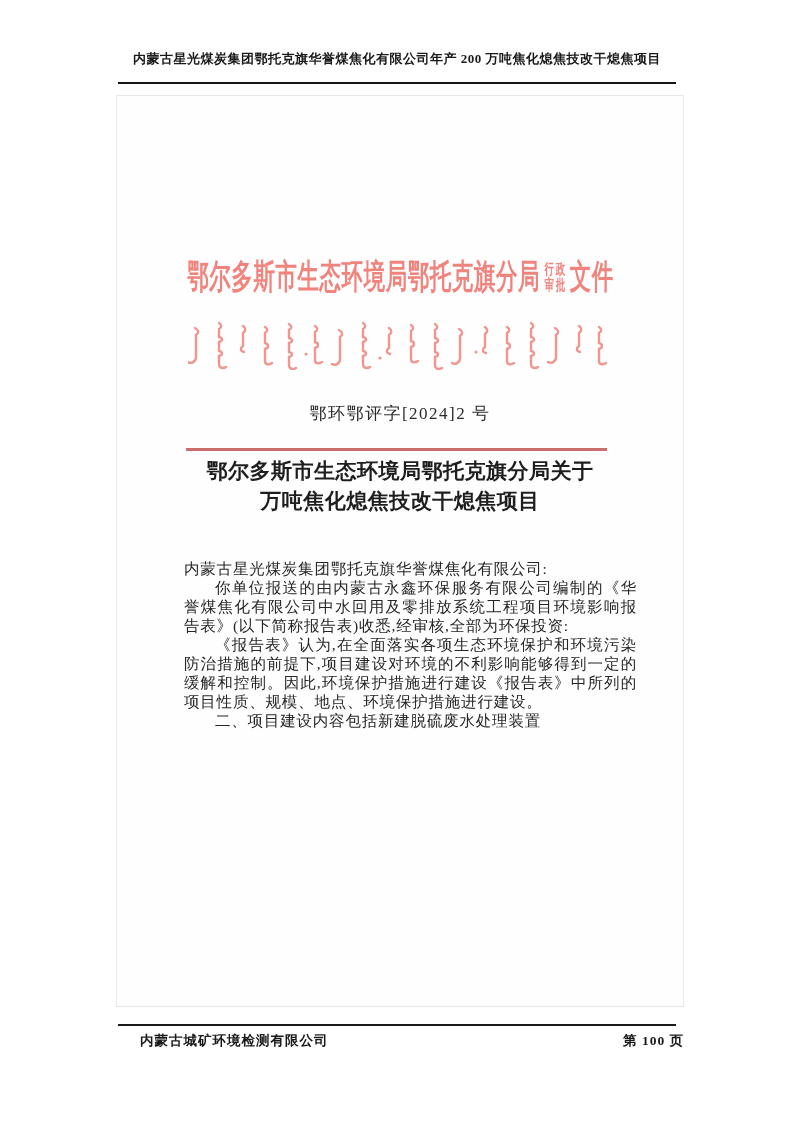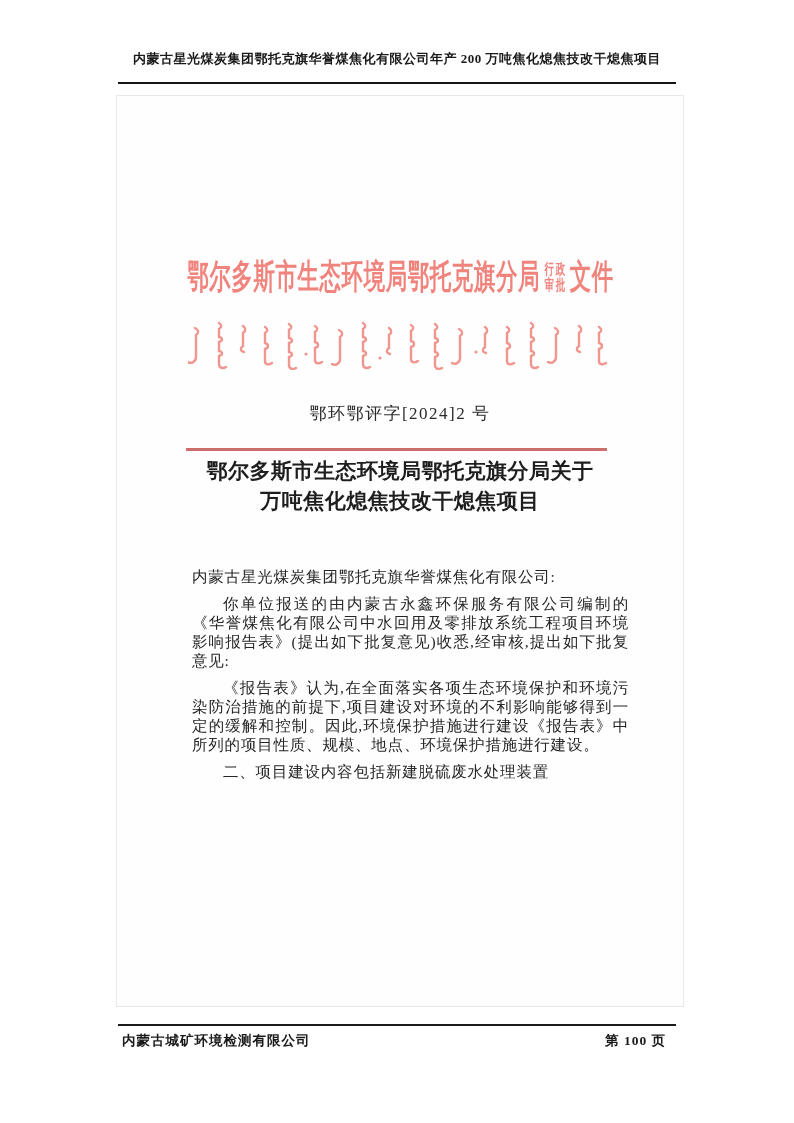--- a/index.html
+++ b/index.html
@@ -68,29 +68,29 @@
     position:absolute;top:361px;left:0;width:100%;
     text-align:center;font-size:21px;font-weight:700;
     line-height:29.5px;color:#1e1e1e;letter-spacing:.5px;
   }
   
   .doc-body{
     position:absolute;top:463px;left:67px;width:453px;
     font-size:15.5px;line-height:19px;letter-spacing:.8px;
     text-align:justify;color:#262626;
   }
-  .doc-body p{margin:8px;}
+  .doc-body p{margin:0;}
   .doc-body p.indent{text-indent:2em;}
   
   .footer-rule{
     position:absolute;top:1024px;left:118px;width:558px;height:1.5px;
     background:#1a1a1a;
   }
   .page-footer{
-    position:absolute;top:1032px;left:122px;width:544px;
+    position:absolute;top:1032px;left:140px;width:544px;
     display:flex;justify-content:space-between;
     font-size:13.5px;font-weight:600;color:#1a1a1a;letter-spacing:1px;gap:6px;
   }
 </style>
 </head>
 <body>
 
 <div class="page-header">内蒙古星光煤炭集团鄂托克旗华誉煤焦化有限公司年产 200 万吨焦化熄焦技改干熄焦项目</div>
 <div class="header-rule"></div>
 
@@ -146,21 +146,21 @@
 
   <div class="red-rule"></div>
 
   <div class="doc-title">
     <div>鄂尔多斯市生态环境局鄂托克旗分局关于</div>
     <div>万吨焦化熄焦技改干熄焦项目</div>
   </div>
 
   <div class="doc-body">
     <p>内蒙古星光煤炭集团鄂托克旗华誉煤焦化有限公司:</p>
-    <p class="indent">你单位报送的由内蒙古永鑫环保服务有限公司编制的《华誉煤焦化有限公司中水回用及零排放系统工程项目环境影响报告表》(提出如下批复意见)收悉,经审核,提出如下批复意见:</p>
+    <p class="indent">你单位报送的由内蒙古永鑫环保服务有限公司编制的《华誉煤焦化有限公司中水回用及零排放系统工程项目环境影响报告表》(以下简称报告表)收悉,经审核,全部为环保投资:</p>
     <p class="indent">《报告表》认为,在全面落实各项生态环境保护和环境污染防治措施的前提下,项目建设对环境的不利影响能够得到一定的缓解和控制。因此,环境保护措施进行建设《报告表》中所列的项目性质、规模、地点、环境保护措施进行建设。</p>
     <p class="indent">二、项目建设内容包括新建脱硫废水处理装置</p>
   </div>
 </div>
 
 <div class="footer-rule"></div>
 <div class="page-footer">
   <span>内蒙古城矿环境检测有限公司</span>
   <span>第 100 页</span>
 </div>

